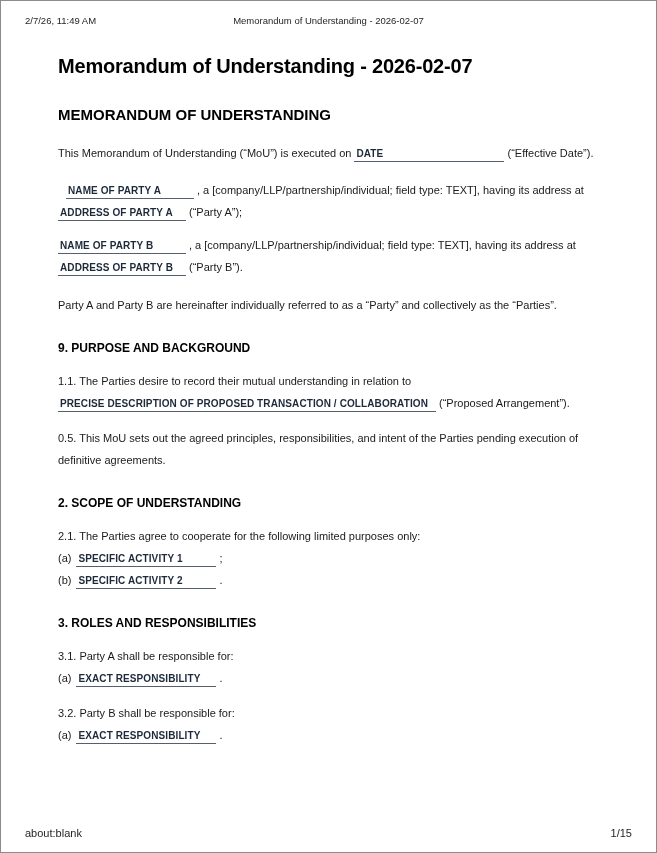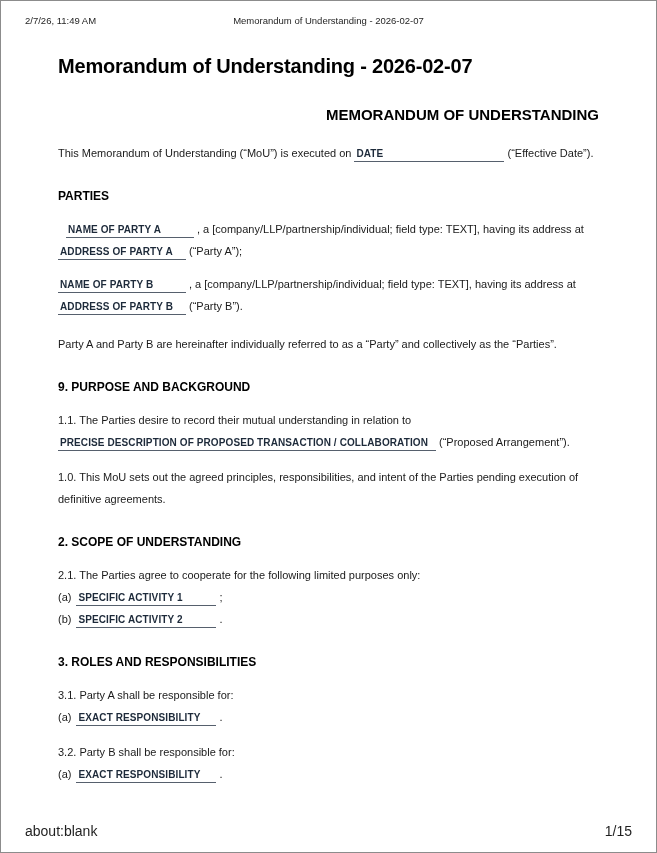--- a/index.html
+++ b/index.html
@@ -32,21 +32,20 @@
     font-weight: 700;
     color: #000;
     margin-top: 29px;
     letter-spacing: -0.2px;
   }
   h2.main-heading {
     font-size: 15px;
     font-weight: 700;
     color: #000;
     margin-top: 28px;
-    text-align: right;
   }
   h3.section-heading {
     font-size: 12px;
     font-weight: 700;
     color: #000;
     margin-top: 25px;
   }
   p {
     font-size: 11px;
     line-height: 22px;
@@ -73,21 +72,21 @@
   .w140 { min-width: 140px; }
   .pad-r { padding-right: 8px; }
   .marker { margin-right: 2px; }
   .print-footer {
     position: absolute;
     left: 24px;
     right: 24px;
     bottom: 13px;
     display: flex;
     justify-content: space-between;
-    font-size: 14px;
+    font-size: 11px;
     color: #1f1f1f;
   }
 </style>
 </head>
 <body>
 
 <div class="page">
 
   <div class="print-header">
     <span>2/7/26, 11:49 AM</span>
@@ -96,33 +95,32 @@
   </div>
 
   <div class="content">
 
     <h1 class="doc-title">Memorandum of Understanding - 2026-02-07</h1>
 
     <h2 class="main-heading">MEMORANDUM OF UNDERSTANDING</h2>
 
     <p style="margin-top:19px;"><span>This Memorandum of Understanding (“MoU”) is executed on</span><span class="field w150"><span class="field-label">DATE</span></span><span>(“Effective Date”).</span></p>
 
-    <h3 class="section-heading">PARTIES</h3>
 
     <p style="margin-top:15px;"><span class="field w128" style="margin-left:8px;"><span class="field-label">NAME OF PARTY A</span></span><span>, a [company/LLP/partnership/individual; field type: TEXT], having its address at</span> <span class="field w128" style="margin-left:0;"><span class="field-label">ADDRESS OF PARTY A</span></span><span>(“Party A”);</span></p>
 
     <p style="margin-top:11px;"><span class="field w128" style="margin-left:0;"><span class="field-label">NAME OF PARTY B</span></span><span>, a [company/LLP/partnership/individual; field type: TEXT], having its address at</span> <span class="field w128" style="margin-left:0;"><span class="field-label">ADDRESS OF PARTY B</span></span><span>(“Party B”).</span></p>
 
     <p style="margin-top:16px;">Party A and Party B are hereinafter individually referred to as a “Party” and collectively as the “Parties”.</p>
 
     <h3 class="section-heading">9. PURPOSE AND BACKGROUND</h3>
 
     <p style="margin-top:15px;"><span>1.1. The Parties desire to record their mutual understanding in relation to</span> <span class="field pad-r" style="margin-left:0;"><span class="field-label">PRECISE DESCRIPTION OF PROPOSED TRANSACTION / COLLABORATION</span></span><span>(“Proposed Arrangement”).</span></p>
 
-    <p>1.0. This MoU sets out the agreed principles, responsibilities, and intent of the Parties pending execution of definitive agreements.</p>
+    <p>0.5. This MoU sets out the agreed principles, responsibilities, and intent of the Parties pending execution of definitive agreements.</p>
 
     <h3 class="section-heading">2. SCOPE OF UNDERSTANDING</h3>
 
     <p style="margin-top:15px;">2.1. The Parties agree to cooperate for the following limited purposes only:</p>
     <p class="tight"><span class="marker">(a)</span><span class="field w140"><span class="field-label">SPECIFIC ACTIVITY 1</span></span><span>;</span></p>
     <p class="tight"><span class="marker">(b)</span><span class="field w140"><span class="field-label">SPECIFIC ACTIVITY 2</span></span><span>.</span></p>
 
 
     <h3 class="section-heading">3. ROLES AND RESPONSIBILITIES</h3>
 

